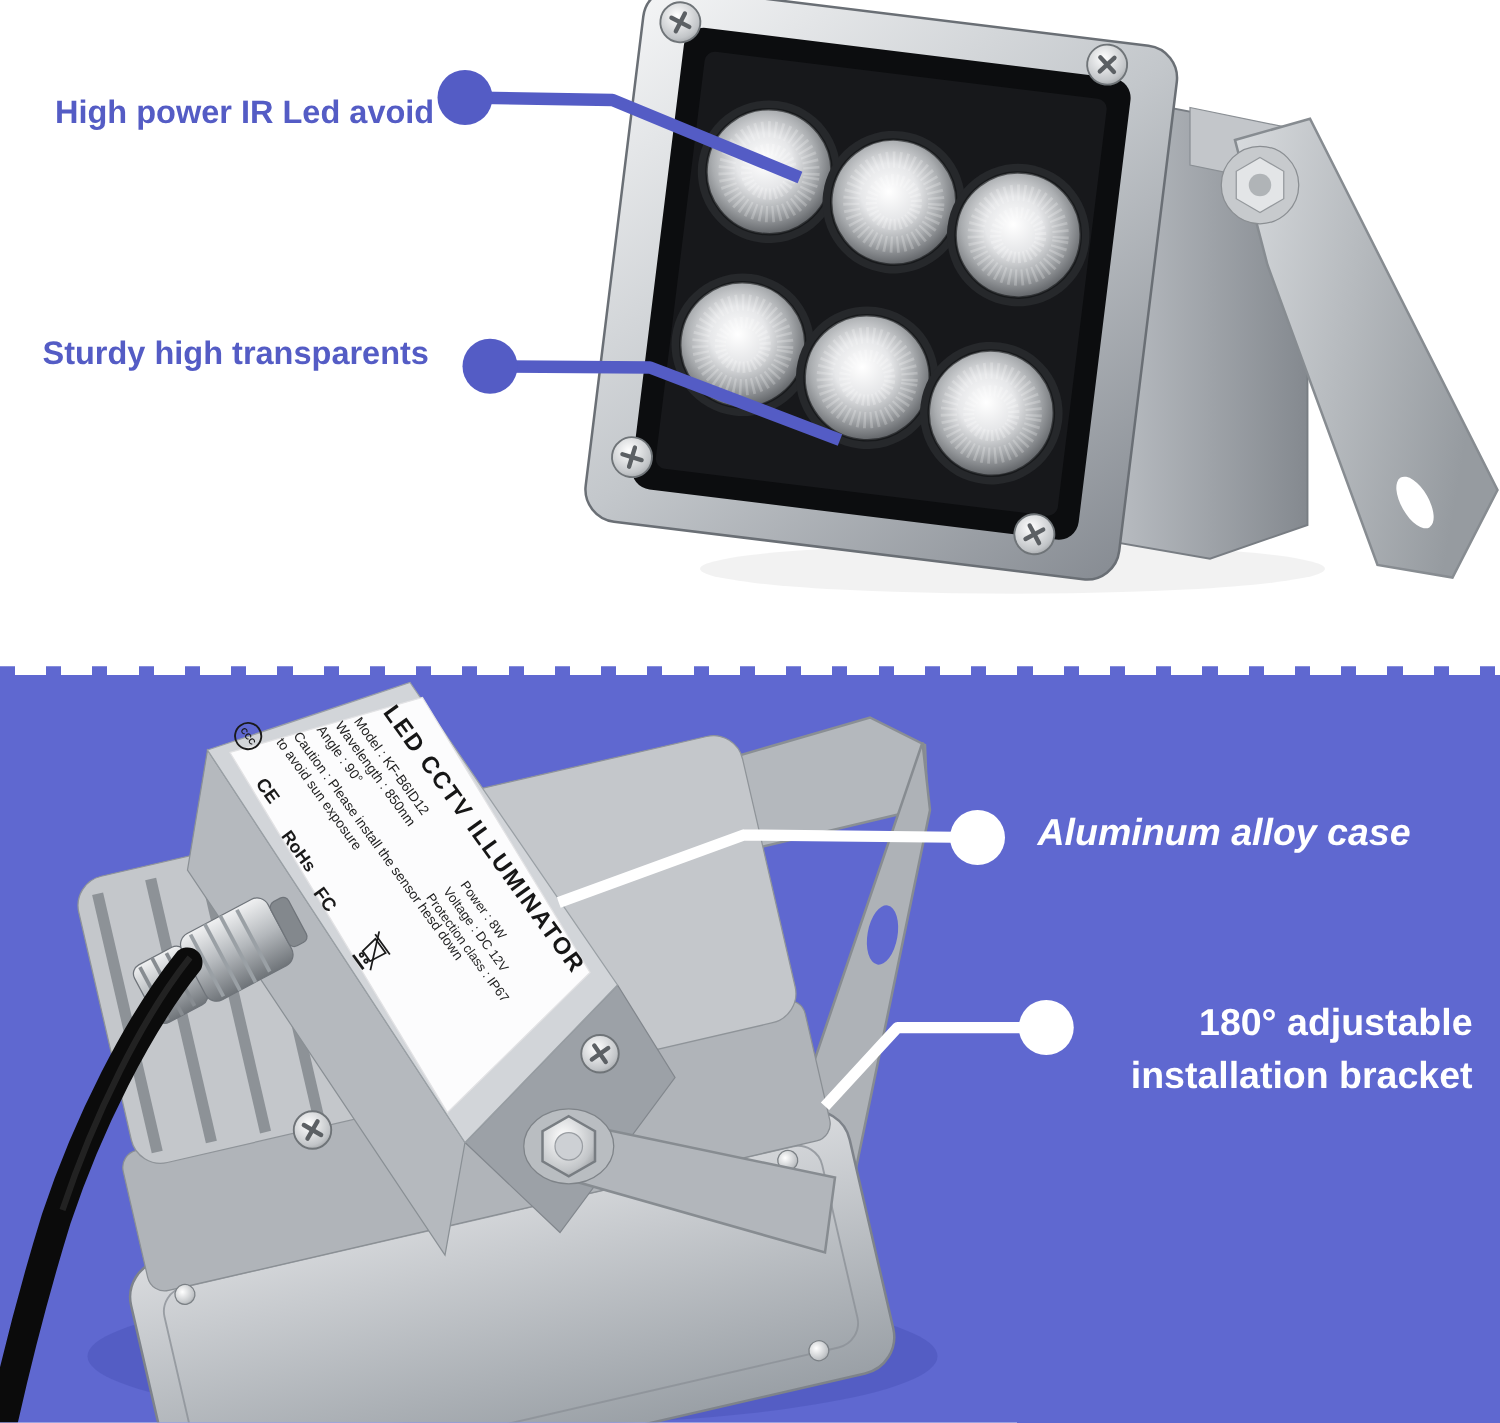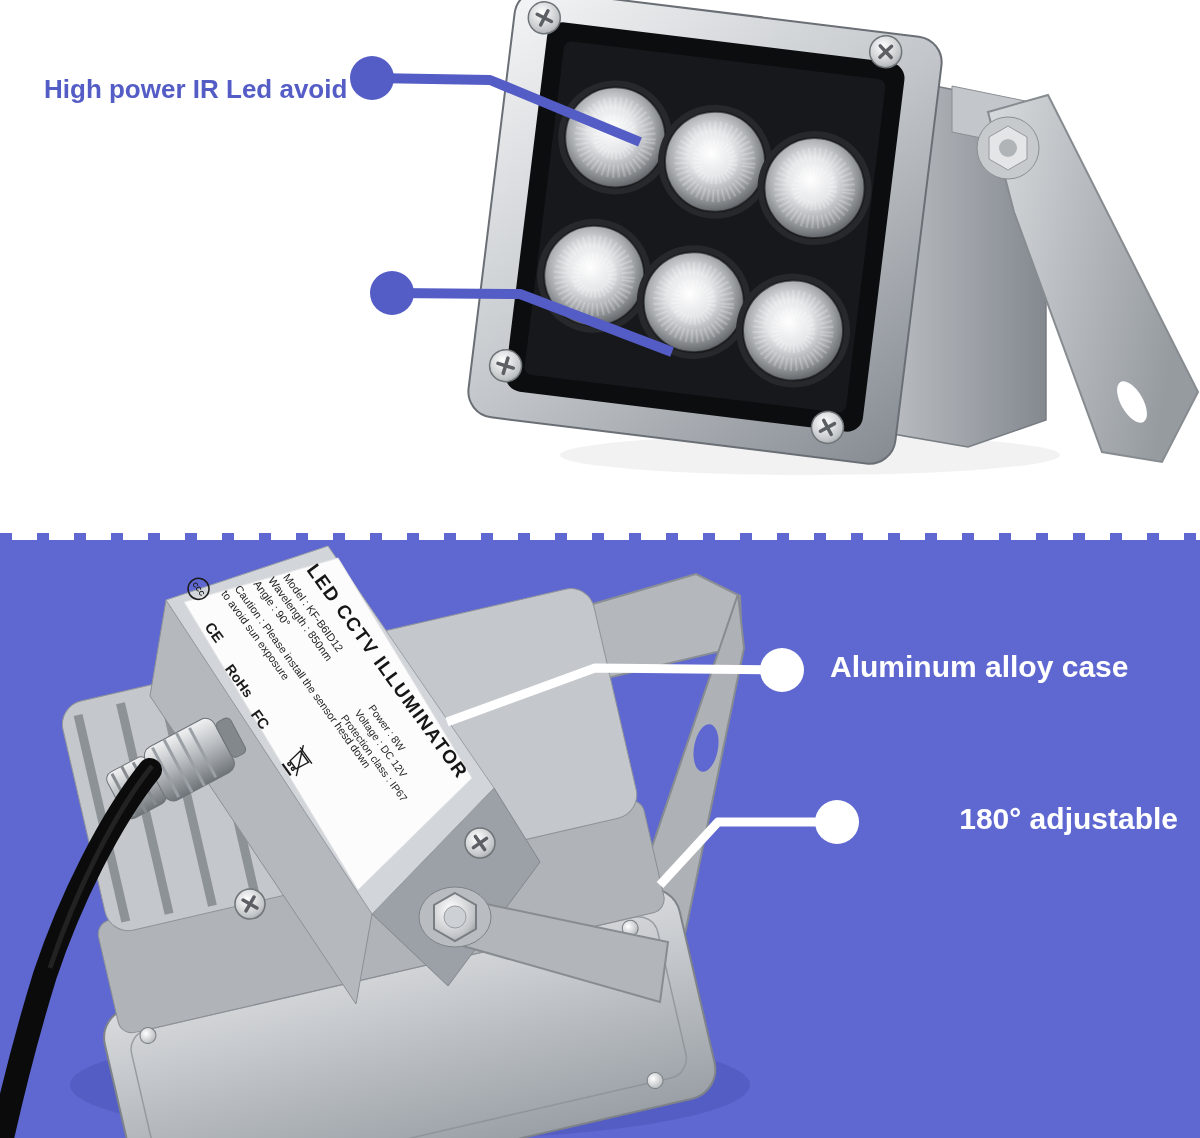--- a/index.html
+++ b/index.html
@@ -20,21 +20,21 @@
     background:repeating-linear-gradient(90deg,var(--blue) 0 12px,transparent 12px 37px);
   }
   svg.scene{position:absolute;left:0;top:0;width:1200px;height:1138px;}
   svg text{font-family:"Liberation Sans",sans-serif;}
 
   .callout{position:absolute;font-weight:bold;pointer-events:none;white-space:nowrap;}
   .callout.purple{color:var(--accent);}
   .callout.white{color:var(--callout-white);}
   #callout-ir{left:44px;top:74px;font-size:26px;}
   #callout-glass{left:34px;top:264px;font-size:26px;line-height:36px;}
-  #callout-case{left:830px;top:650px;font-size:30px;}
+  #callout-case{left:830px;top:650px;font-size:30px;font-style:italic;}
   #callout-bracket{right:22px;top:798px;font-size:30px;line-height:42px;text-align:right;}
 
   .label-title{font-size:19px;font-weight:bold;letter-spacing:1.5px;fill:#161616;}
   .label-row{font-size:11px;fill:#222222;}
   .label-row-sm{font-size:10.5px;fill:#222222;}
   .mark-lg{font-size:15px;font-weight:bold;fill:#1a1a1a;}
   .mark-md{font-size:14px;font-weight:bold;fill:#1a1a1a;}
 </style>
 </head>
 <body>
@@ -300,19 +300,21 @@
 
     <polyline points="837,822 718,822 660,885" fill="none" stroke="#ffffff" stroke-width="9" stroke-linejoin="round"></polyline>
     <circle cx="837" cy="822" r="22" fill="#ffffff"></circle>
   </g>
 </svg>
 
 <div id="callout-ir" class="callout purple">
   <span>High power IR Led avoid</span>
 </div>
 <div id="callout-glass" class="callout purple">
+  <div>Sturdy high transparents</div>
 </div>
 <div id="callout-case" class="callout white">
   <span>Aluminum alloy case</span>
 </div>
 <div id="callout-bracket" class="callout white">
   <div>180° adjustable</div>
+  <div>installation bracket</div>
 </div>
 
 </body></html>

